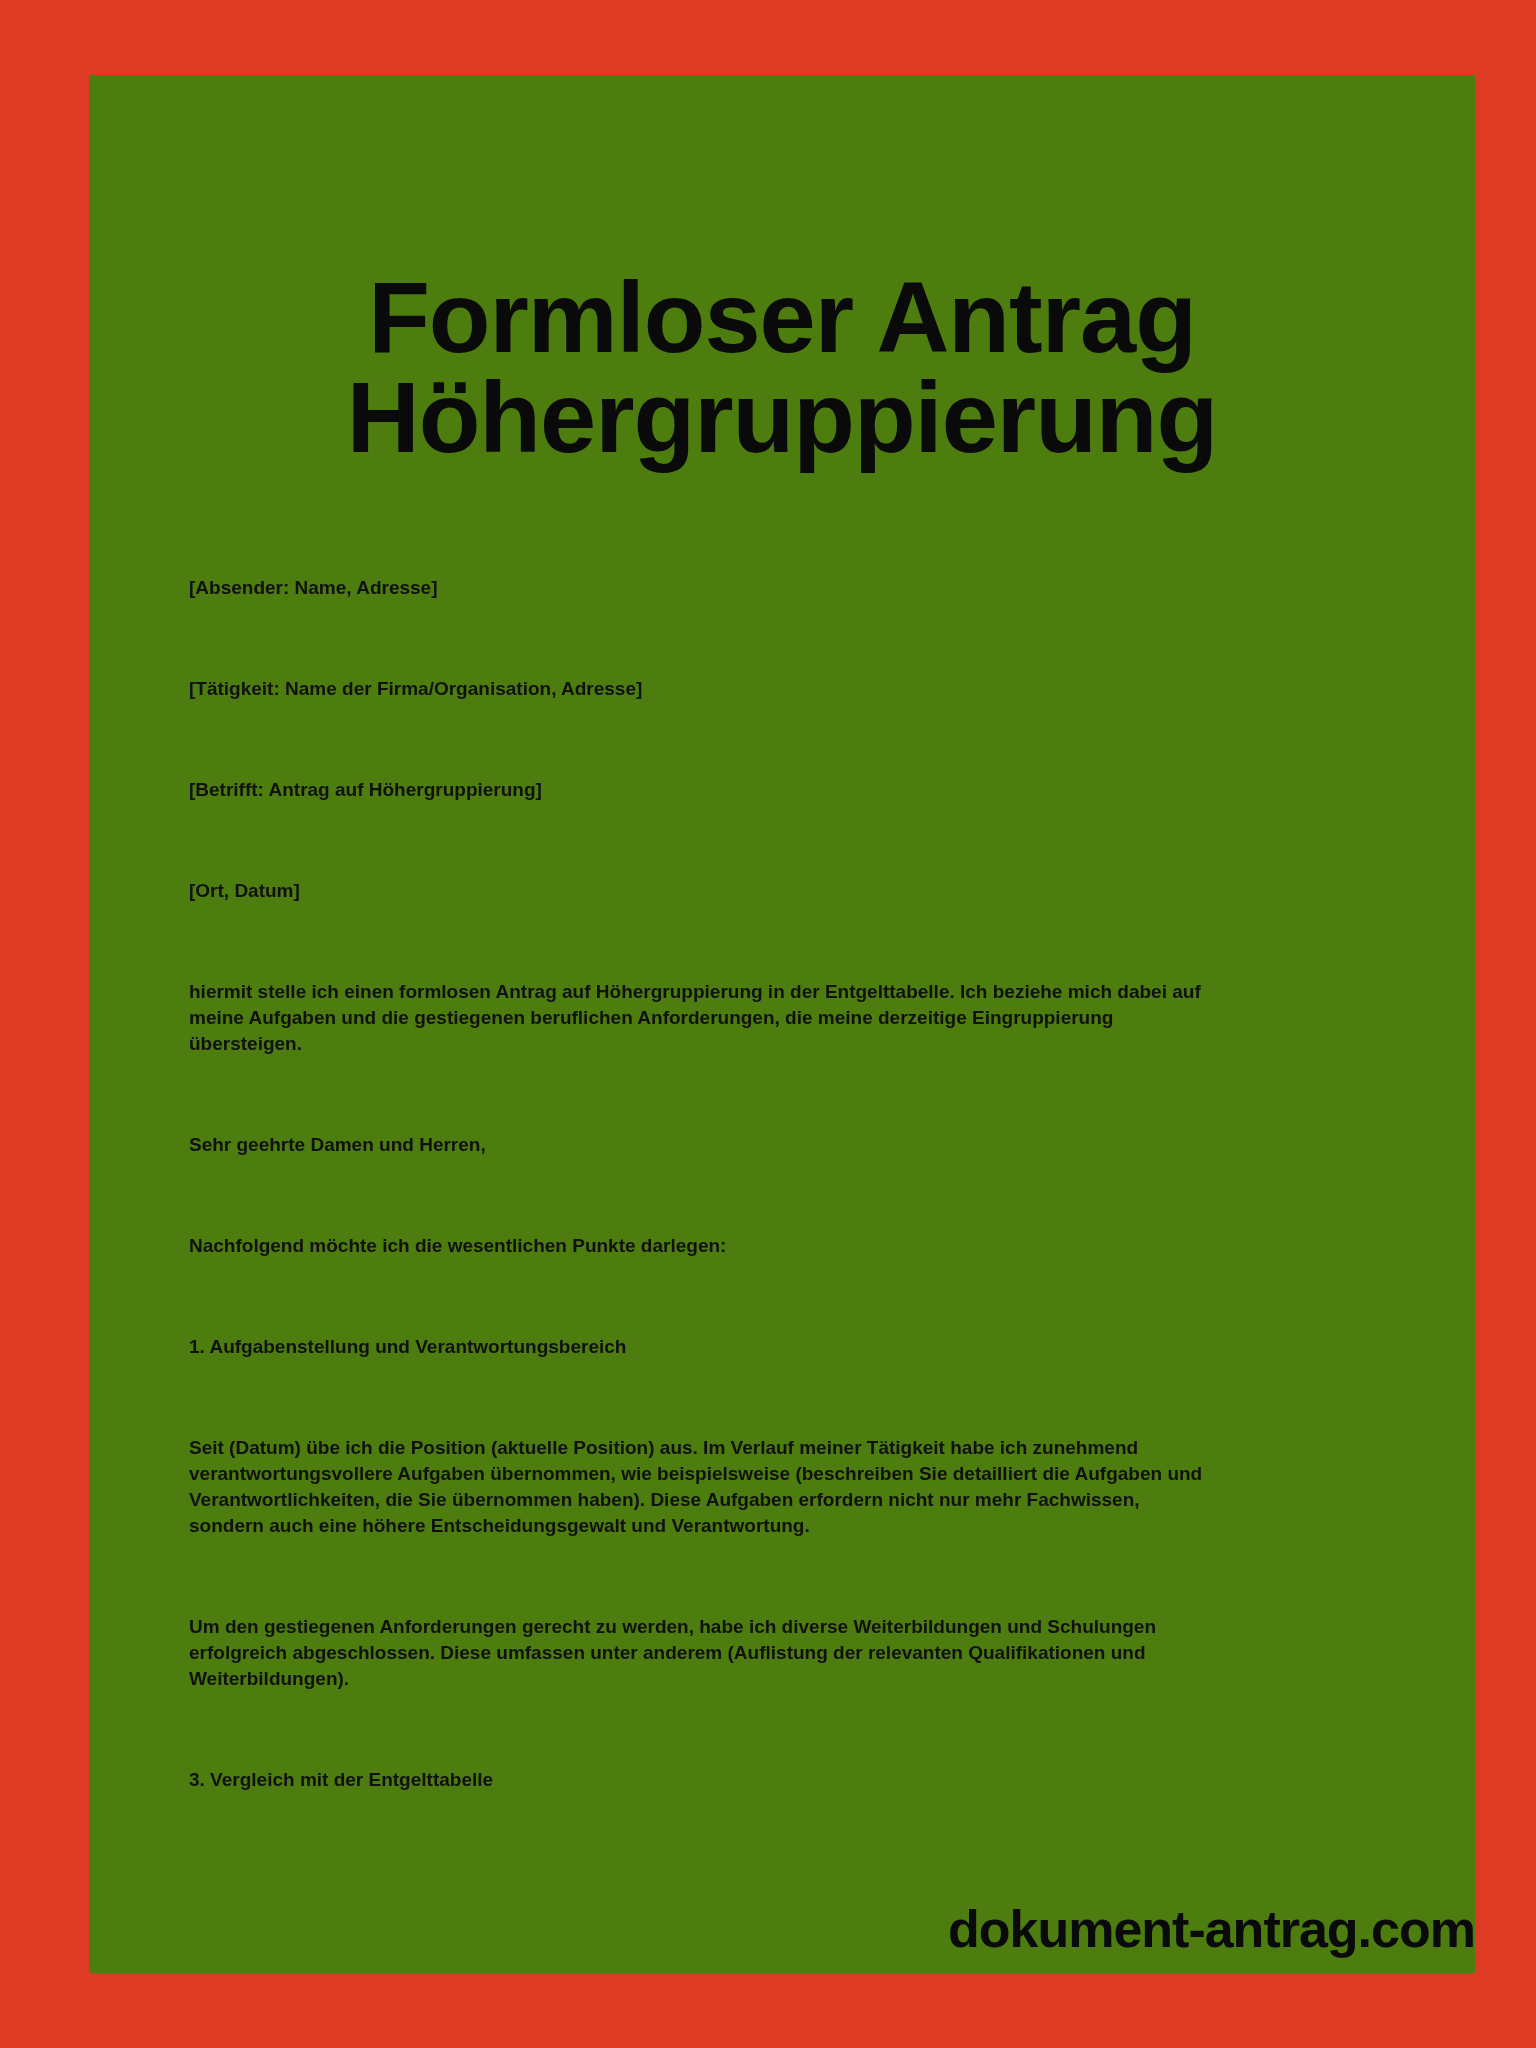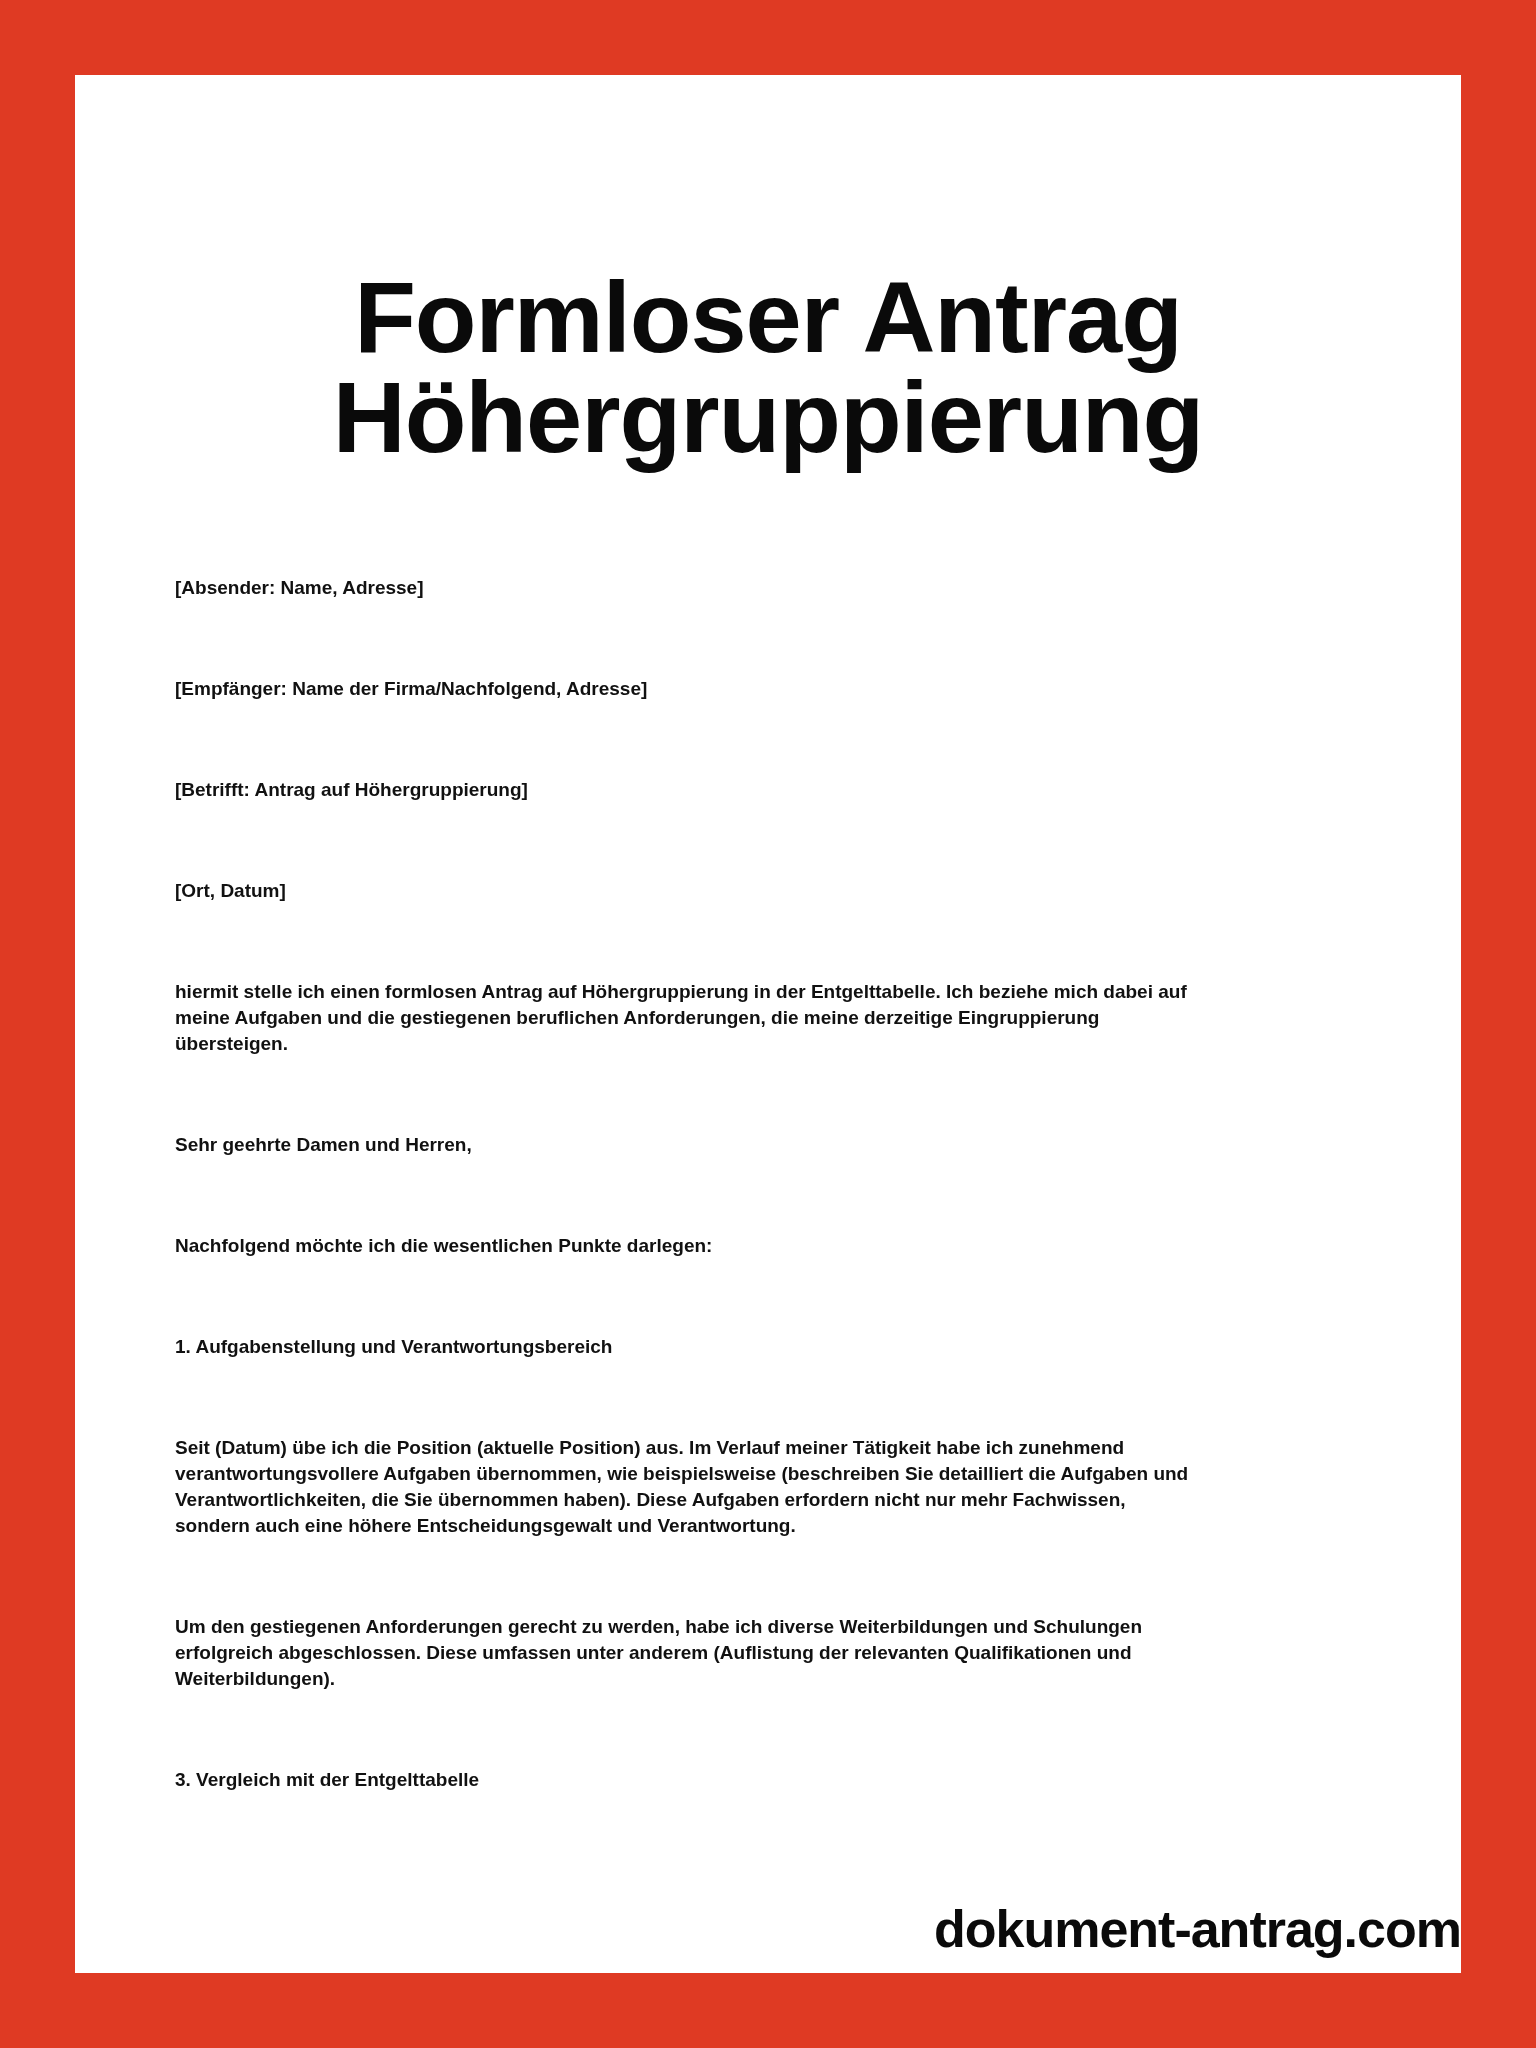--- a/index.html
+++ b/index.html
@@ -9,25 +9,25 @@
   body {
     width: 1536px;
     height: 2048px;
     position: relative;
     background: #df3a23;
     font-family: "Liberation Sans", "DejaVu Sans", sans-serif;
     overflow: hidden;
   }
   .paper {
     position: absolute;
-    left: 75px;
+    left: 89px;
     top: 75px;
     width: 1386px;
     height: 1898px;
-    background: #ffffff;
+    background: #4d7c0f;
     color: #0d0d0d;
   }
   .doc-title {
     padding-top: 124px;
     text-align: center;
     font-size: 101px;
     line-height: 100px;
     font-weight: 700;
     letter-spacing: -1px;
     margin-bottom: 108px;
@@ -58,21 +58,21 @@
   }
 </style>
 </head>
 <body>
 
 <div class="paper">
   <h1 class="doc-title"><span>Formloser Antrag</span><br><span>Höhergruppierung</span></h1>
 
   <div class="doc-body">
       <div class="block placeholder">[Absender: Name, Adresse]</div>
-      <div class="block placeholder">[Empfänger: Name der Firma/Nachfolgend, Adresse]</div>
+      <div class="block placeholder">[Tätigkeit: Name der Firma/Organisation, Adresse]</div>
       <div class="block placeholder">[Betrifft: Antrag auf Höhergruppierung]</div>
       <div class="block placeholder">[Ort, Datum]</div>
       <div class="block paragraph">hiermit stelle ich einen formlosen Antrag auf Höhergruppierung in der Entgelttabelle. Ich beziehe mich dabei auf meine Aufgaben und die gestiegenen beruflichen Anforderungen, die meine derzeitige Eingruppierung übersteigen.</div>
       <div class="block line">Sehr geehrte Damen und Herren,</div>
       <div class="block line">Nachfolgend möchte ich die wesentlichen Punkte darlegen:</div>
       <div class="block heading">1. Aufgabenstellung und Verantwortungsbereich</div>
       <div class="block paragraph">Seit (Datum) übe ich die Position (aktuelle Position) aus. Im Verlauf meiner Tätigkeit habe ich zunehmend verantwortungsvollere Aufgaben übernommen, wie beispielsweise (beschreiben Sie detailliert die Aufgaben und Verantwortlichkeiten, die Sie übernommen haben). Diese Aufgaben erfordern nicht nur mehr Fachwissen, sondern auch eine höhere Entscheidungsgewalt und Verantwortung.</div>
       <div class="block paragraph">Um den gestiegenen Anforderungen gerecht zu werden, habe ich diverse Weiterbildungen und Schulungen erfolgreich abgeschlossen. Diese umfassen unter anderem (Auflistung der relevanten Qualifikationen und Weiterbildungen).</div>
       <div class="block heading">3. Vergleich mit der Entgelttabelle</div>
     </div>

